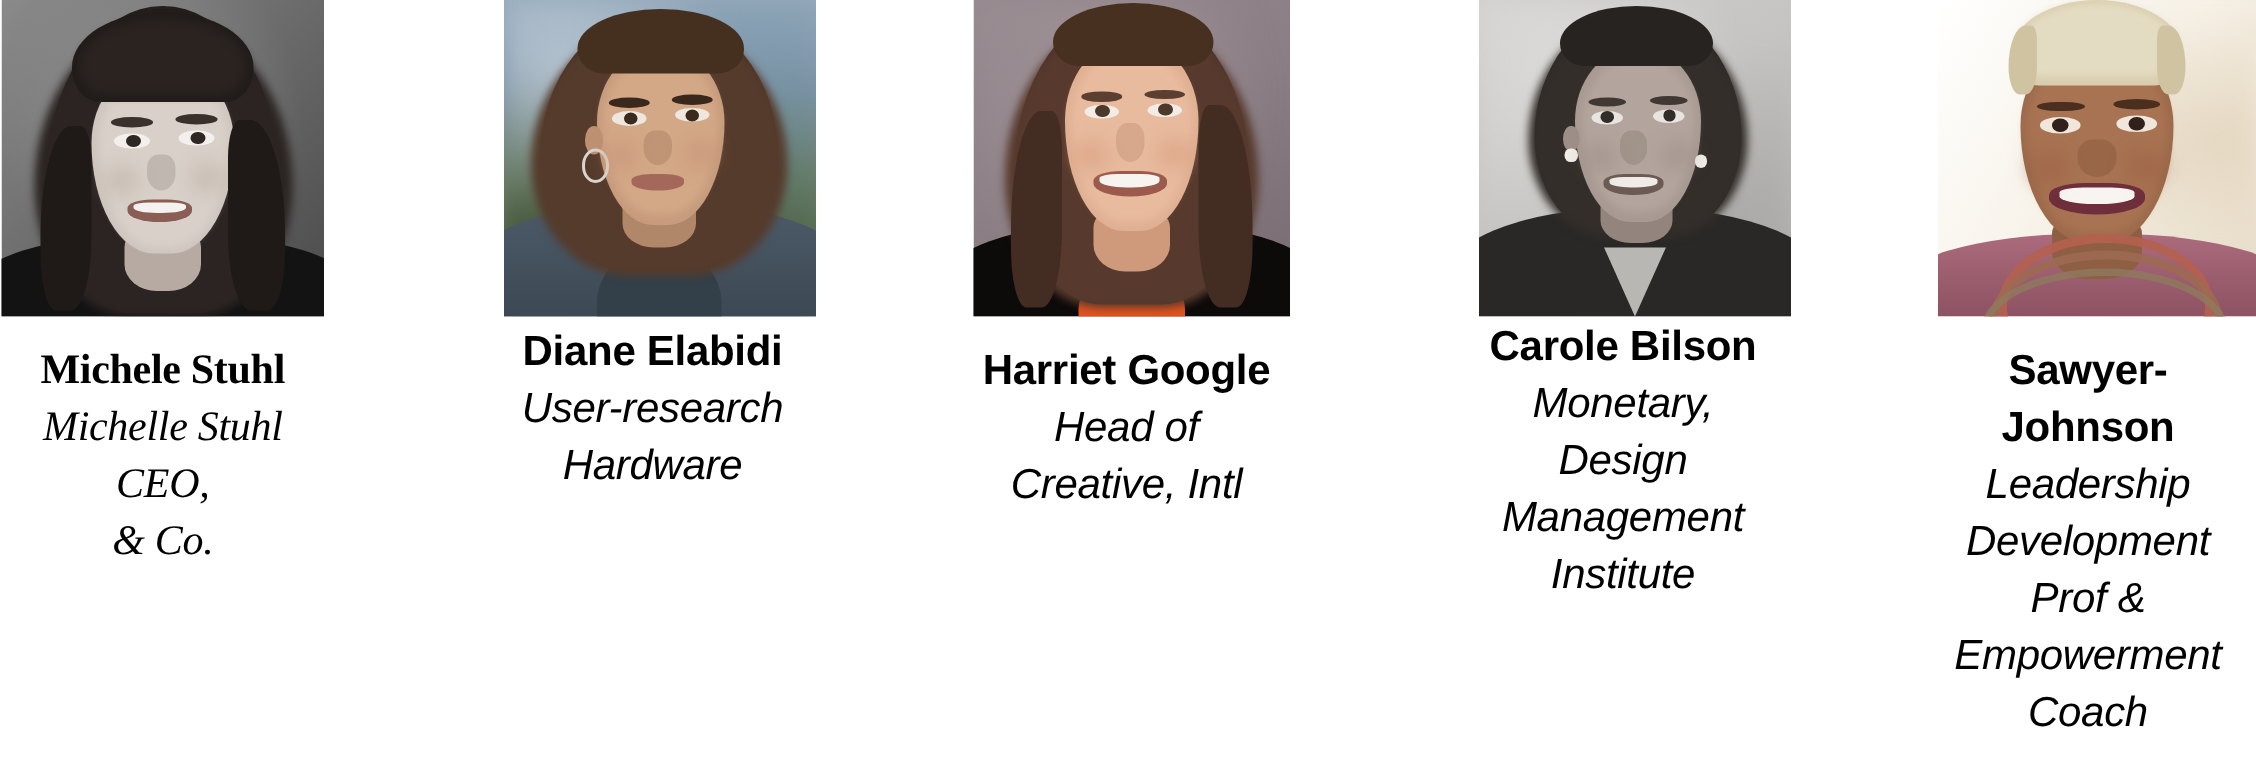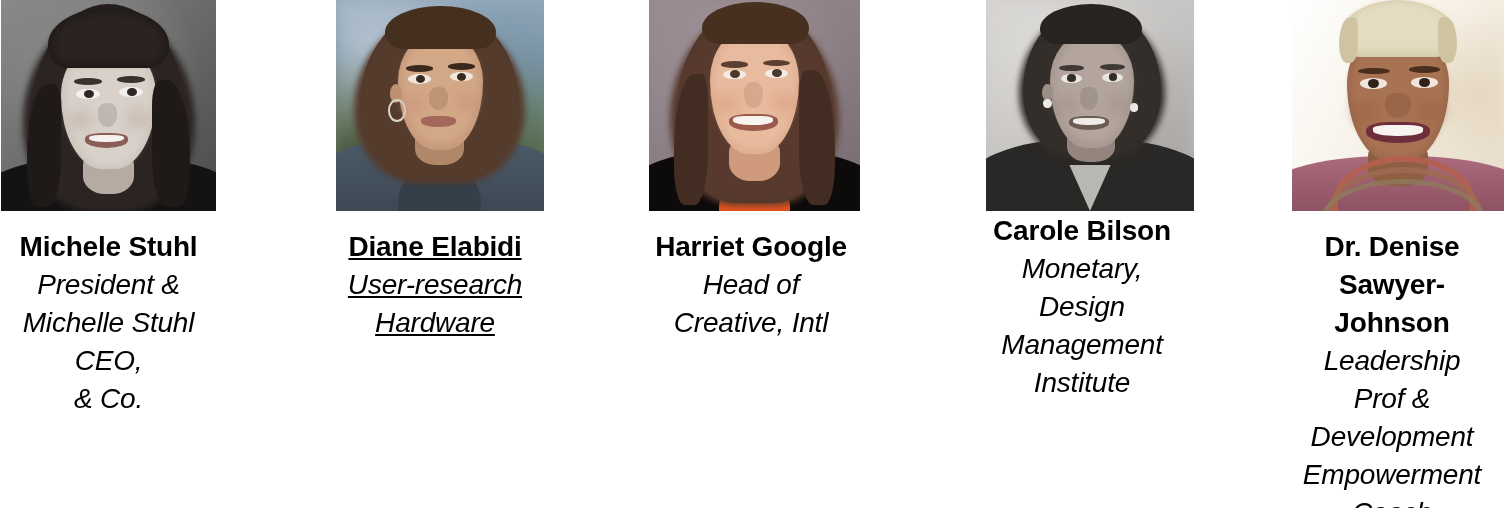--- a/index.html
+++ b/index.html
@@ -120,23 +120,22 @@
         <div class="mouth" style="left:39%; top:63%; width:20%; height:7%; background:#8a5d55;"></div>
         <div class="teeth" style="left:41%; top:63.8%; width:16%; height:3.6%; background:#f4f1ee;"></div>
 
         <div class="cheek" style="left:31%; top:52%; width:12%; height:10%; background:rgba(180,160,150,.35);"></div>
         <div class="cheek" style="left:58%; top:51%; width:12%; height:10%; background:rgba(180,160,150,.35);"></div>
 
         <div style="position:absolute; left:12%; top:40%; width:16%; height:58%; background:#1f1a18; border-radius:60% 20% 40% 30%;"></div>
         <div style="position:absolute; left:70%; top:38%; width:18%; height:60%; background:#1f1a18; border-radius:20% 60% 30% 40%;"></div>
       </div>
     </div>
-    <div class="caption" style="margin-top:17px;">
+    <div class="caption" style="margin-top:17px;font-family:Liberation Serif, serif;">
       <div class="person-name">Michele Stuhl</div>
-      <div class="person-title">President &amp;</div>
       <div class="person-title">Michelle Stuhl</div>
       <div class="person-title">CEO,</div>
       <div class="person-title">&amp; Co.</div>
     </div>
   </div>
 
   <div class="person-card" style="left:322px; width:226px;">
     <div class="photo" style="width:208px; height:211px; margin-left:9px;">
       <div class="scene">
 
@@ -171,21 +170,21 @@
 
         <div class="mouth" style="left:41%; top:55%; width:17%; height:5%; background:#a4685b;"></div>
 
         <div class="ear" style="left:26%; top:40%; width:6%; height:9%; background:#bd9172;"></div>
         <div style="position:absolute; left:25%; top:47%; width:7%; height:9%; border:2px solid #d9d4cd; border-radius:50%;"></div>
 
         <div class="cheek" style="left:32%; top:45%; width:11%; height:9%; background:rgba(190,130,105,.3);"></div>
         <div class="cheek" style="left:58%; top:44%; width:11%; height:9%; background:rgba(190,130,105,.3);"></div>
       </div>
     </div>
-    <div class="caption" style="margin-top:17px;text-decoration:underline;">
+    <div class="caption" style="margin-top:4px;">
       <div class="person-name">Diane Elabidi</div>
       <div class="person-title">User-research</div>
       <div class="person-title">Hardware</div>
     </div>
   </div>
 
   <div class="person-card" style="left:639px; width:224px;">
     <div class="photo" style="width:211px; height:211px; margin-left:7px;">
       <div class="scene">
         <div class="bg" style="background:linear-gradient(150deg,#978a8f 0%,#8a7d83 50%,#756a70 100%);"></div>
@@ -316,24 +315,23 @@
 
         <div class="necklace" style="left:19%; top:74%; width:62%; height:40%; border:6px solid #b5604f; border-radius:50%; opacity:.9;"></div>
         <div class="necklace" style="left:16%; top:79%; width:68%; height:40%; border:6px solid #9d6a52; border-radius:50%; opacity:.85;"></div>
         <div class="necklace" style="left:13%; top:85%; width:74%; height:36%; border:5px solid #8e7b5c; border-radius:50%; opacity:.8;"></div>
 
         <div class="cheek" style="left:28%; top:48%; width:13%; height:11%; background:rgba(150,85,60,.3);"></div>
         <div class="cheek" style="left:59%; top:47.5%; width:13%; height:11%; background:rgba(150,85,60,.3);"></div>
       </div>
     </div>
     <div class="caption" style="margin-top:17px;">
-      <div class="person-name">Dr. Denise</div>
       <div class="person-name">Sawyer-</div>
       <div class="person-name">Johnson</div>
       <div class="person-title">Leadership</div>
+      <div class="person-title">Development</div>
       <div class="person-title">Prof &amp;</div>
-      <div class="person-title">Development</div>
       <div class="person-title">Empowerment</div>
       <div class="person-title">Coach</div>
     </div>
   </div>
 
 </div>
 
 </body></html>

